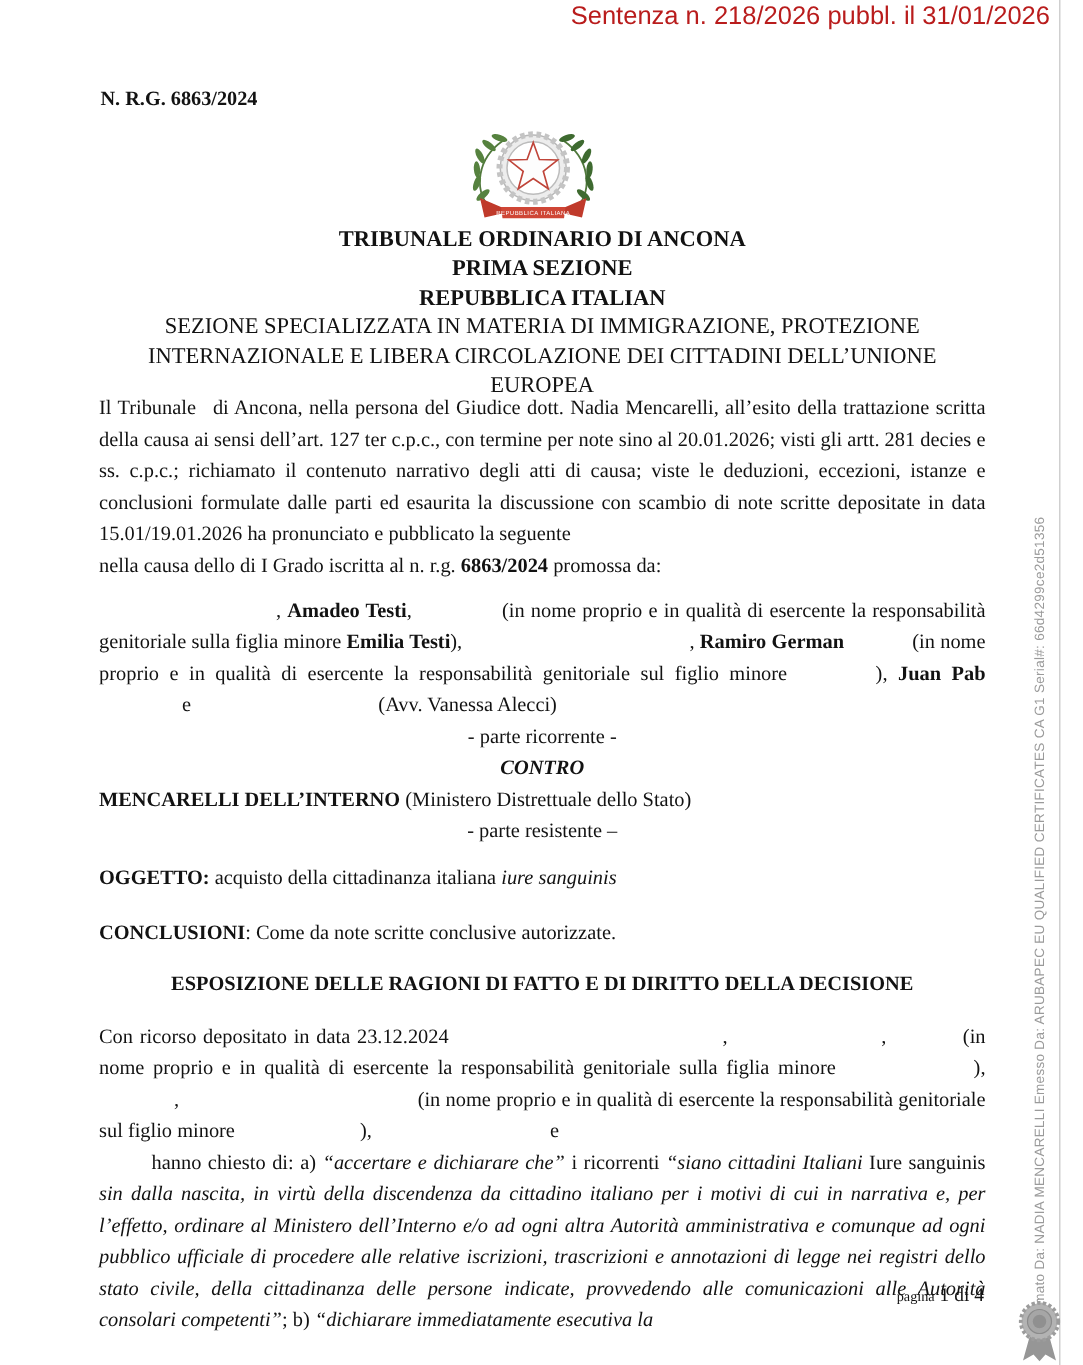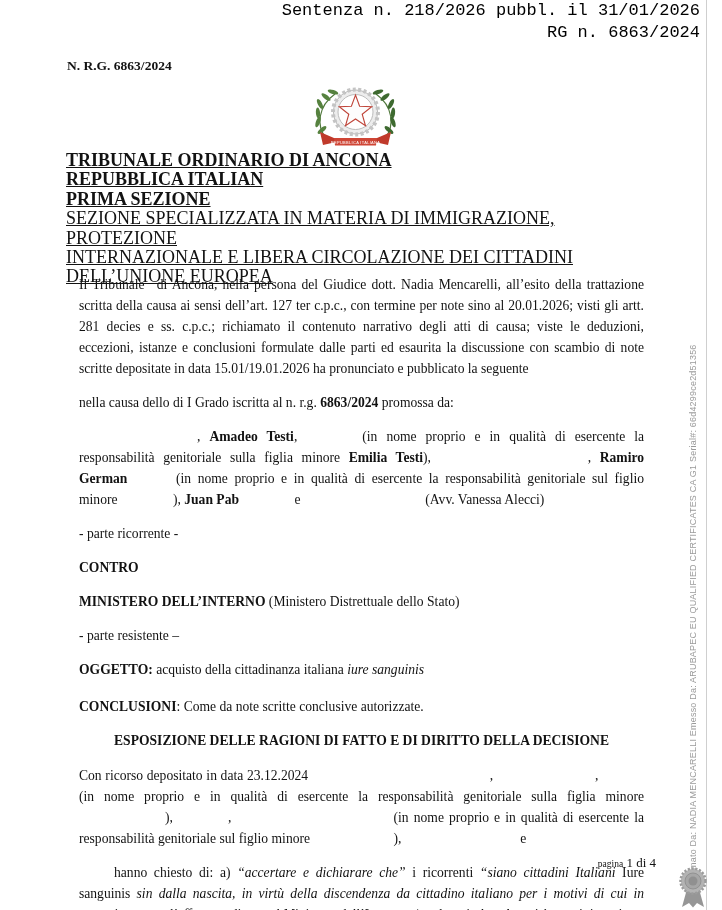--- a/index.html
+++ b/index.html
@@ -18,31 +18,31 @@
 
   .case-number {
     position:absolute; left:67px; top:58px;
     font-size:13.5px; font-weight:bold;
   }
 
   .emblem { position:absolute; left:308px; top:82px; }
 
   .court-header {
     position:absolute; left:66px; top:151px; width:591px;
-    text-align:left; font-size:18px; line-height:19.4px;text-decoration:underline;
+    text-align:center; font-size:15px; line-height:19.4px;
   }
 
   .doc {
     position:absolute; left:66px; top:261px; width:591px;
     font-size:13.6px; line-height:21px; text-align:justify;
   }
-  .doc p { margin:13px; }
+  .doc p { margin:0; }
   .bold { font-weight:bold; }
-  .center { text-align:left; }
-  .right { text-align:left; }
+  .center { text-align:center;font-style:italic; }
+  .right { text-align:center; }
   .sentenza { margin:1px 0 5px 0 !important; text-align:center; }
   .causa { margin-bottom:9px !important; }
   .oggetto { margin-top:10px !important; }
   .conclusioni { margin-top:16px !important; }
   .esposizione { margin-top:13px !important; text-align:center; font-weight:bold; }
   .ricorso { margin-top:14px !important; }
   .richieste { text-indent:35px; }
 
   .page-footer { position:absolute; right:66px; top:855px; font-size:13px; }
   .page-footer .small { font-size:9.5px; }
@@ -57,23 +57,22 @@
     font-family:"Liberation Sans","DejaVu Sans",sans-serif;
     font-size:9px; letter-spacing:0.2px; color:#9a9a9a; white-space:nowrap;
   }
   .rosette { position:absolute; left:673px; top:867px; }
 </style>
 </head>
 <body>
 
 <div class="page">
 
-  <div class="stamp" style="color: #000000; font-family: Liberation Mono, monospace;">
+  <div class="stamp" style="color: #b91c1c;">
     <div>Sentenza n. 218/2026 pubbl. il 31/01/2026</div>
-    <div>RG n. 6863/2024</div>
   </div>
 
   <div class="case-number">N. R.G. 6863/2024</div>
 
   <svg class="emblem" width="95" height="70" viewBox="0 0 95 70">
     <g stroke="#51793d" stroke-width="1.2" fill="none">
       <path d="M18,56 C8,44 10,24 27,12"></path>
       <path d="M77,56 C87,44 85,24 68,12"></path>
     </g>
     <g fill="#56823f">
@@ -96,33 +95,33 @@
     <circle cx="47.5" cy="30" r="22.5" fill="none" stroke="#c4c4c4" stroke-width="4" stroke-dasharray="3 2.4"></circle>
     <circle cx="47.5" cy="30" r="17.5" fill="#ffffff" stroke="#bcbcbc" stroke-width="1"></circle>
     <polygon points="47.5,13 51.6,24.3 63.7,24.7 54.2,32.2 57.5,43.8 47.5,37 37.5,43.8 40.8,32.2 31.3,24.7 43.4,24.3" fill="#fdfdfd" stroke="#c0453a" stroke-width="1.1"></polygon>
     <path d="M12,50 L26,56 L69,56 L83,50 L80,63 L69,60.5 L26,60.5 L15,63 Z" fill="#c03a2b"></path>
     <path d="M26,56 L69,56 L68,63.5 L27,63.5 Z" fill="#cf4636"></path>
     <text x="47.5" y="61.5" text-anchor="middle" font-size="4" fill="#ffffff" letter-spacing="0.3" font-family="Liberation Sans, sans-serif">REPUBBLICA ITALIANA</text>
   </svg>
 
   <div class="court-header">
     <div class="bold">TRIBUNALE ORDINARIO DI ANCONA</div>
+    <div class="bold">PRIMA SEZIONE</div>
     <div class="bold">REPUBBLICA ITALIAN</div>
-    <div class="bold">PRIMA SEZIONE</div>
     <div>SEZIONE SPECIALIZZATA IN MATERIA DI IMMIGRAZIONE, PROTEZIONE</div>
     <div>INTERNAZIONALE E LIBERA CIRCOLAZIONE DEI CITTADINI DELL’UNIONE EUROPEA</div>
   </div>
 
   <div class="doc">
     <p><span>Il Tribunale</span><span style="display: inline-block; width: 7px;"></span><span> di Ancona, nella persona del Giudice dott. Nadia Mencarelli, all’esito della trattazione scritta della causa ai sensi dell’art. 127 ter c.p.c., con termine per note sino al 20.01.2026; visti gli artt. 281 decies e ss. c.p.c.; richiamato il contenuto narrativo degli atti di causa; viste le deduzioni, eccezioni, istanze e conclusioni formulate dalle parti ed esaurita la discussione con scambio di note scritte depositate in data 15.01/19.01.2026 ha pronunciato e pubblicato la seguente</span></p>
     <p class="causa"><span>nella causa dello di I Grado iscritta al n. r.g. </span><span style="font-weight: bold;">6863/2024</span><span> promossa da:</span></p>
     <p><span style="display: inline-block; width: 118px;"></span><span>, </span><span style="font-weight: bold;">Amadeo Testi</span><span>, </span><span style="display: inline-block; width: 56px;"></span><span>(in nome proprio e in qualità di esercente la responsabilità genitoriale sulla figlia minore </span><span style="font-weight: bold;">Emilia Testi</span><span>), </span><span style="display: inline-block; width: 148px;"></span><span>, </span><span style="font-weight: bold;">Ramiro German</span><span style="display: inline-block; width: 42px;"></span><span> (in nome proprio e in qualità di esercente la responsabilità genitoriale sul figlio minore </span><span style="display: inline-block; width: 52px;"></span><span>), </span><span style="font-weight: bold;">Juan Pab</span><span style="display: inline-block; width: 52px;"></span><span> e </span><span style="display: inline-block; width: 118px;"></span><span> (Avv. Vanessa Alecci)</span></p>
     <p class="right">- parte ricorrente -</p>
     <p class="center bold">CONTRO</p>
-    <p><span style="font-weight: bold;">MINISTERO DELL’INTERNO</span><span> (Ministero Distrettuale dello Stato)</span></p>
+    <p><span style="font-weight: bold;">MENCARELLI DELL’INTERNO</span><span> (Ministero Distrettuale dello Stato)</span></p>
     <p class="right">- parte resistente –</p>
     <p class="oggetto"><span style="font-weight: bold;">OGGETTO:</span><span> acquisto della cittadinanza italiana </span><span style="font-style: italic;">iure sanguinis</span></p>
     <p class="conclusioni"><span style="font-weight: bold;">CONCLUSIONI</span><span>: Come da note scritte conclusive autorizzate.</span></p>
     <p class="esposizione">ESPOSIZIONE DELLE RAGIONI DI FATTO E DI DIRITTO DELLA DECISIONE</p>
     <p class="ricorso"><span>Con ricorso depositato in data 23.12.2024 </span><span style="display: inline-block; width: 178px;"></span><span>, </span><span style="display: inline-block; width: 98px;"></span><span>, </span><span style="display: inline-block; width: 42px;"></span><span> (in nome proprio e in qualità di esercente la responsabilità genitoriale sulla figlia minore </span><span style="display: inline-block; width: 86px;"></span><span>), </span><span style="display: inline-block; width: 50px;"></span><span>, </span><span style="display: inline-block; width: 152px;"></span><span> (in nome proprio e in qualità di esercente la responsabilità genitoriale sul figlio minore </span><span style="display: inline-block; width: 80px;"></span><span>), </span><span style="display: inline-block; width: 112px;"></span><span> e</span></p>
     <p class="richieste"><span>hanno chiesto di: a) </span><span style="font-style: italic;">“accertare e dichiarare che”</span><span> i ricorrenti </span><span style="font-style: italic;">“siano cittadini Italiani</span><span> Iure sanguinis </span><span style="font-style: italic;">sin dalla nascita, in virtù della discendenza da cittadino italiano per i motivi di cui in narrativa e, per l’effetto, ordinare al Ministero dell’Interno e/o ad ogni altra Autorità amministrativa e comunque ad ogni pubblico ufficiale di procedere alle relative iscrizioni, trascrizioni e annotazioni di legge nei registri dello stato civile, della cittadinanza delle persone indicate, provvedendo alle comunicazioni alle Autorità consolari competenti”</span><span>; b) </span><span style="font-style: italic;">“dichiarare immediatamente esecutiva la</span></p>
   </div>
 
   <div class="page-footer">
     <span class="small">pagina</span>

